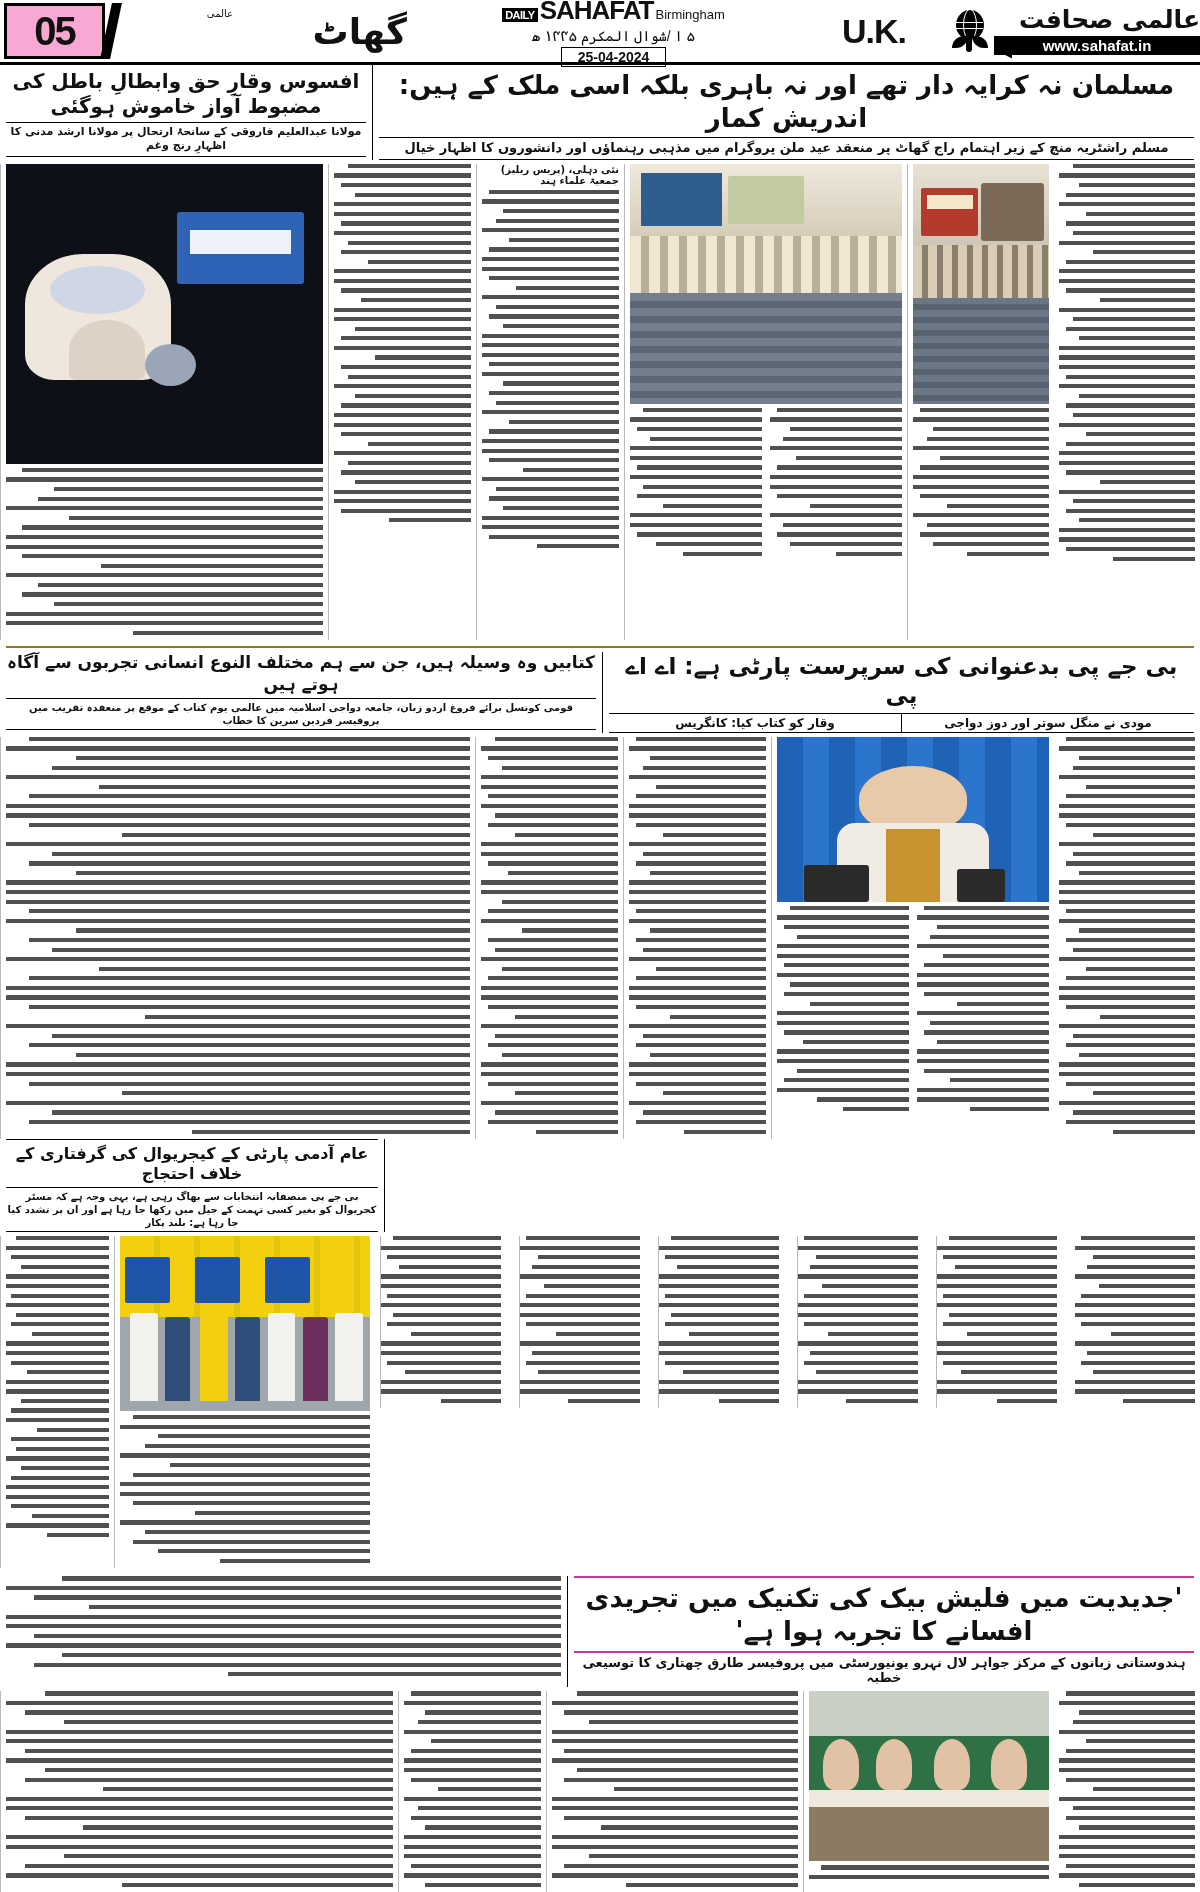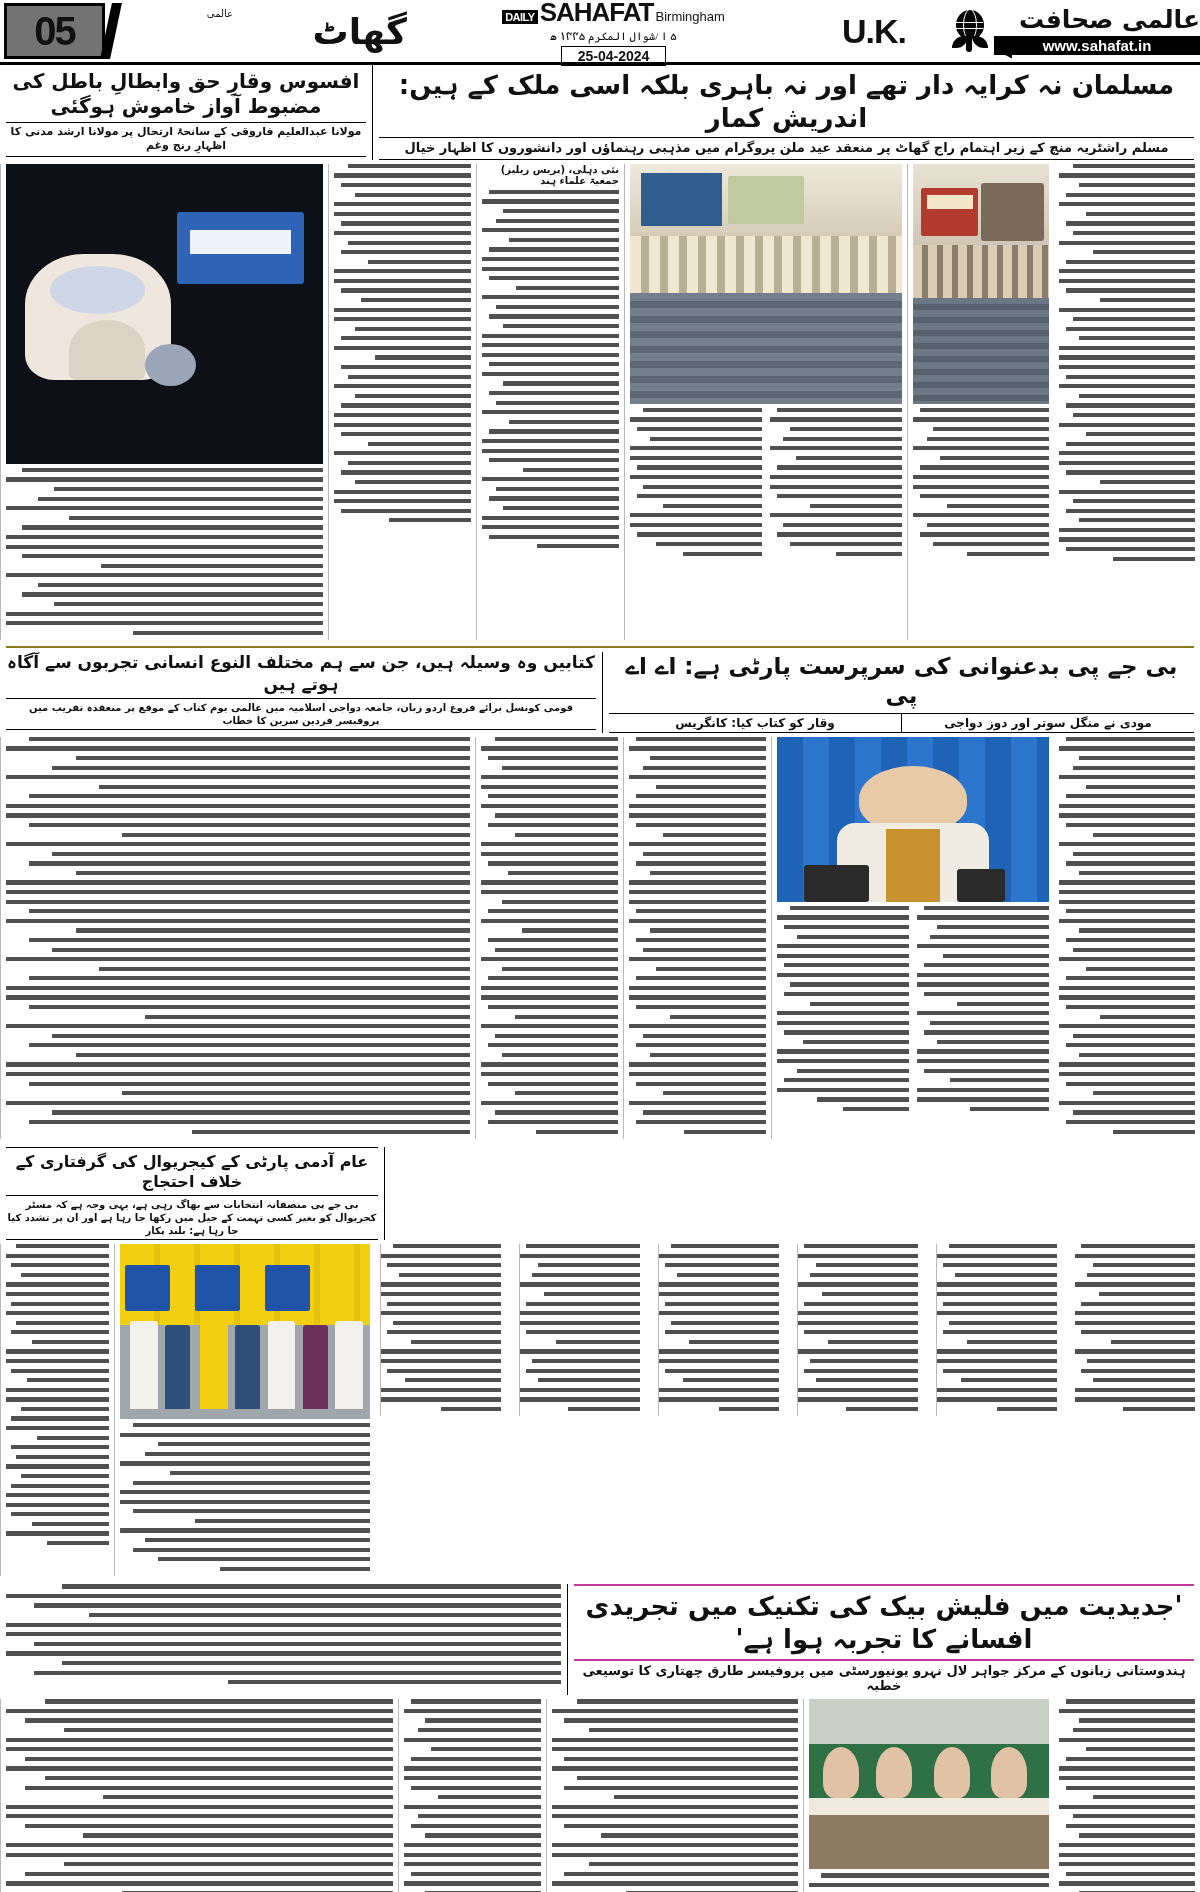--- a/index.html
+++ b/index.html
@@ -13,21 +13,21 @@
 
   
   .masthead{
     position:relative;height:62px;border-bottom:3px solid #000;
     display:flex;align-items:stretch;direction:ltr;
   }
   .mh-pageno{
     width:95px;border:3px solid #000;margin:3px 2px 3px 4px;
     display:flex;align-items:center;justify-content:center;
     font-family:"Liberation Sans",sans-serif;font-weight:bold;
-    font-size:40px;letter-spacing:-2px;background:#737373;
+    font-size:40px;letter-spacing:-2px;background:#f9a8d4;
     position:relative;
   }
   .mh-pageno::after{
     content:"";position:absolute;right:-14px;top:-3px;bottom:-3px;width:10px;
     background:#000;transform:skewX(-12deg);
   }
   .mh-logo-ur{
     flex:0 0 300px;display:flex;align-items:center;justify-content:flex-start;
     padding-right:16px;direction:rtl;
     font-family:"DejaVu Sans",sans-serif;font-weight:bold;font-size:36px;
@@ -35,21 +35,21 @@
   }
   .mh-logo-ur .tiny{font-size:10px;position:absolute;top:8px;right:190px;font-weight:normal;}
   .mh-center{
     flex:1;display:flex;flex-direction:column;align-items:center;justify-content:center;
     gap:1px;
   }
   .mh-title{display:flex;align-items:baseline;font-family:"Liberation Sans",sans-serif;}
   .mh-daily{font-size:11px;font-weight:bold;background:#000;color:#fff;padding:1px 3px;letter-spacing:-.5px;}
   .mh-sahafat{font-size:26px;font-weight:bold;letter-spacing:-1px;margin:0 2px;}
   .mh-city{font-size:13px;font-weight:normal;}
-  .mh-hijri{font-family:Liberation Serif, serif;font-size:11px;direction:rtl;margin-top:1px;}
+  .mh-hijri{font-family:Liberation Sans, sans-serif;font-size:14px;direction:rtl;margin-top:1px;}
   .mh-date{
     border:1px solid #000;padding:1px 16px;margin-top:2px;
     font-family:"Liberation Sans",sans-serif;font-weight:bold;font-size:14px;
   }
   .mh-uk{
     flex:0 0 140px;display:flex;align-items:center;justify-content:center;
     font-family:"Liberation Sans",sans-serif;font-weight:bold;font-size:34px;
     letter-spacing:-1px;
   }
   .mh-right{
@@ -660,21 +660,21 @@
         <div class="ln w95"></div>
           <div class="ln w75"></div>
           <div class="ln w100"></div>
           <div class="ln w90"></div>
         <div class="ln w95"></div>
           <div class="ln w60"></div>
       </div>
     </div>
   </div>
 
-  <div style="display:flex;direction:rtl;margin-top:8px;justify-content:center;">
+  <div style="display:flex;direction:rtl;margin-top:0;justify-content:center;">
     <div style="flex:0 0 815px;"></div>
     <div style="flex:1;padding:0 6px;border-right:1px solid #000;">
       <div class="rule-thin" style="margin-bottom:4px;"></div>
       <div class="hl1" style="font-size:16px;">عام آدمی پارٹی کے کیجریوال کی گرفتاری کے خلاف احتجاج</div>
       <div class="hl2" style="font-size:10px;">بی جے پی منصفانہ انتخابات سے بھاگ رہی ہے، یہی وجہ ہے کہ مسٹر کجریوال کو بغیر کسی تہمت کے جیل میں رکھا جا رہا ہے اور ان پر تشدد کیا جا رہا ہے: بلند پکار</div>
     </div>
   </div>
 
   <div class="cols" style="margin-top:4px;">
     <div class="col" style="flex:0 0 815px;">

